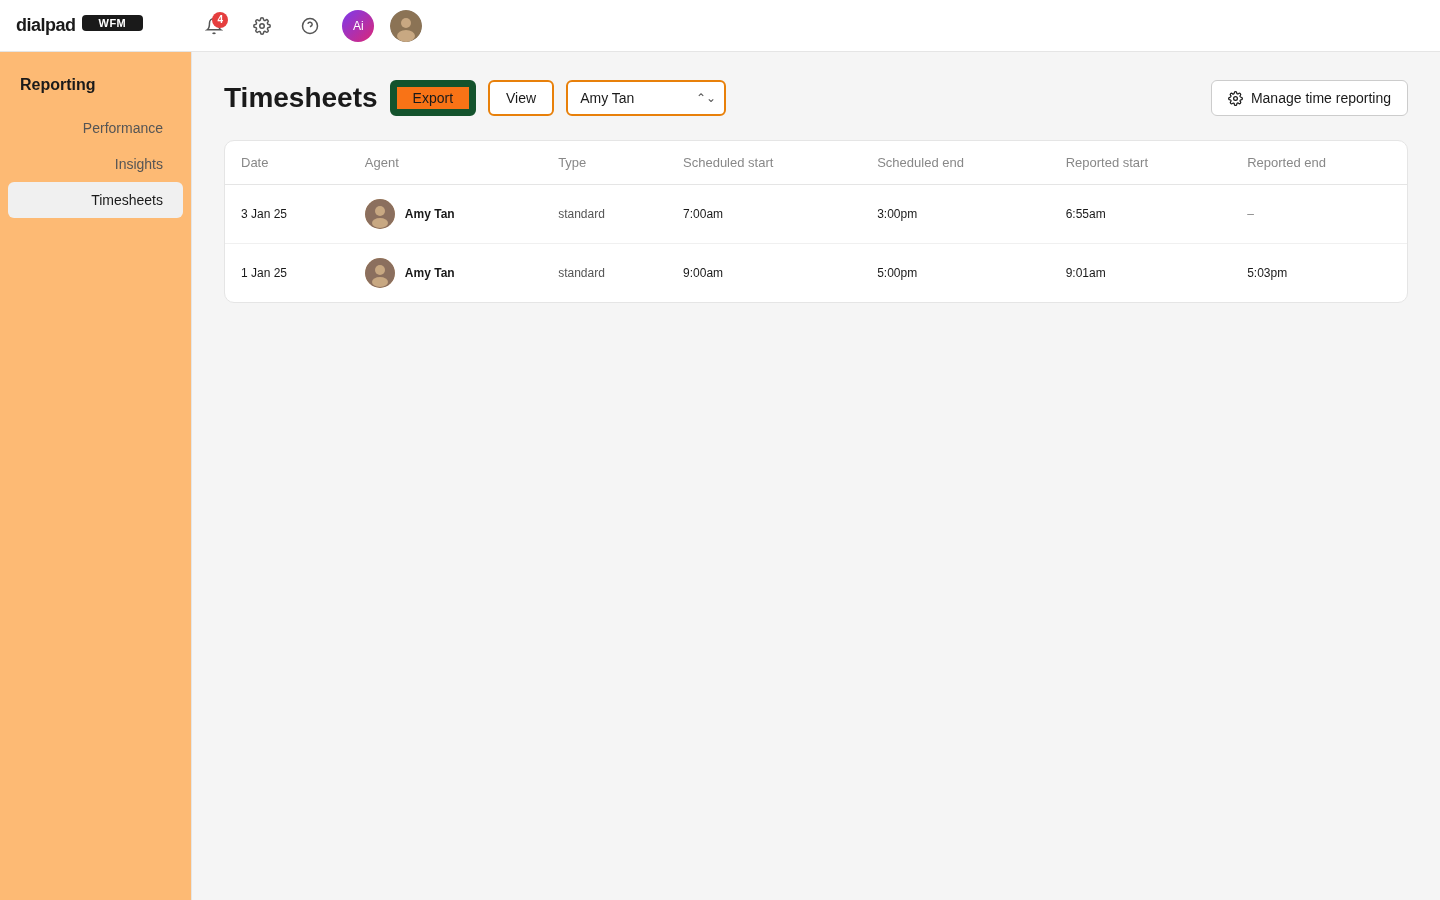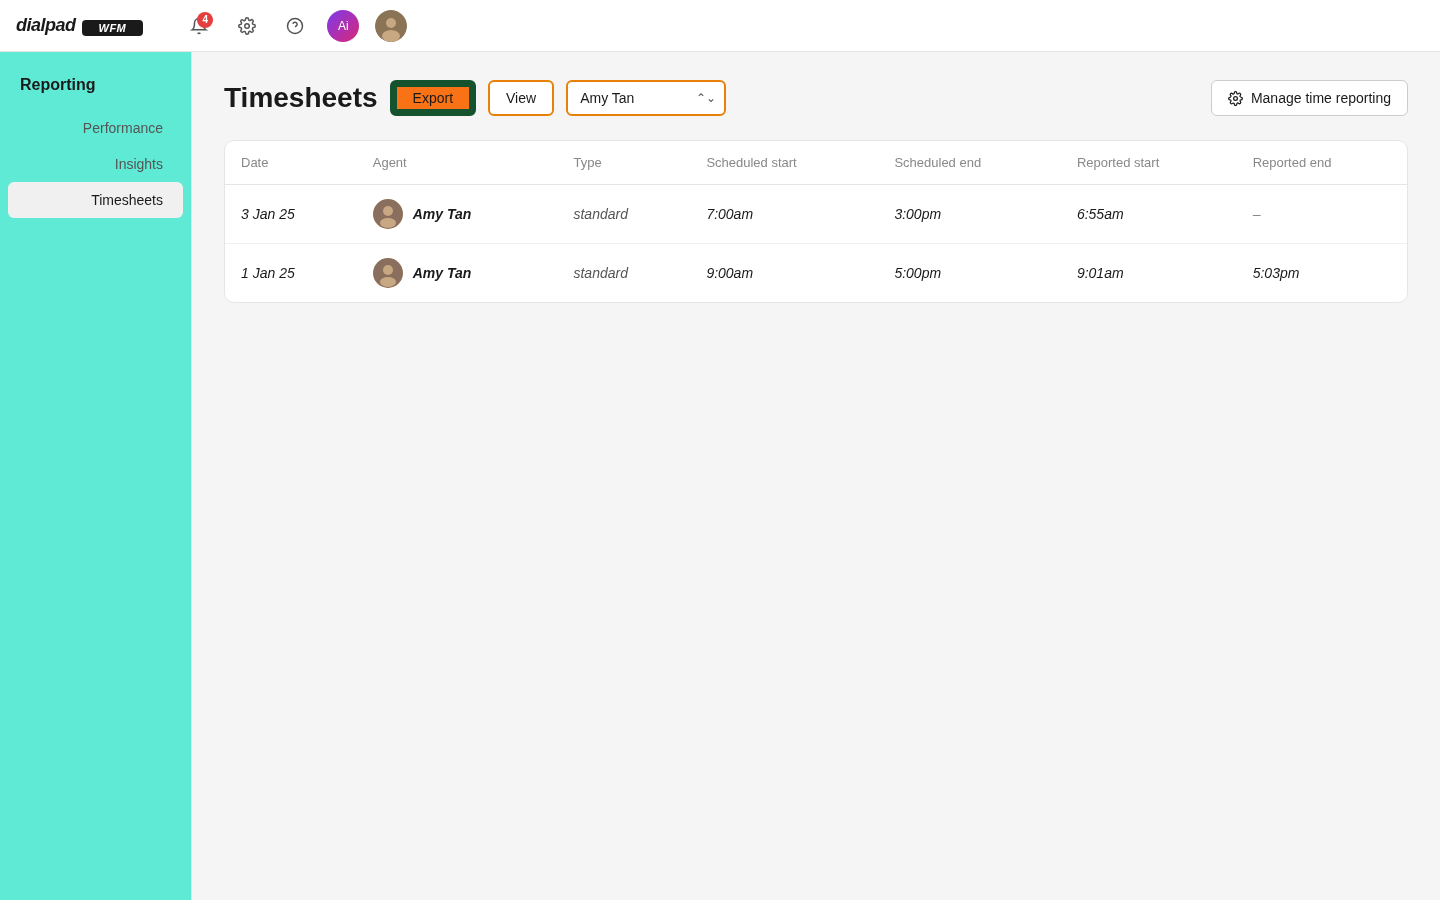--- a/index.html
+++ b/index.html
@@ -12,21 +12,21 @@
       border-bottom: 1px solid #e5e5e5;
       display: flex;
       align-items: center;
       padding: 0 16px;
       gap: 32px;
       position: fixed;
       top: 0; left: 0; right: 0;
       z-index: 100;
     }
     .logo-area {
-      display: flex; align-items: flex-end; gap: 6px; margin-right: 8px; font-style: italic;
+      display: flex; align-items: flex-start; gap: 6px; margin-right: 23px;
     }
     .logo-text {
       font-size: 18px; font-weight: 700; color: #1a1a1a; letter-spacing: -0.5px;
     }
     .wfm-badge {
       background: #1a1a1a; color: #fff; font-size: 11px; font-weight: 700;
       padding: 2px 17px; border-radius: 4px; letter-spacing: 0.5px;
     }
     .nav-links { display: flex; gap: 28px; flex: 1; }
     .nav-link {
@@ -63,21 +63,21 @@
     
     .layout {
       display: flex;
       margin-top: 52px;
       min-height: calc(100vh - 52px);
     }
 
     
     .sidebar {
       width: 192px;
-      background: #5eead4;
+      background: #fdba74;
       border-right: 1px solid #e5e5e5;
       padding: 24px 0;
       flex-shrink: 0;
     }
     .sidebar-section-title {
       font-size: 16px; font-weight: 600; color: #1a1a1a;
       padding: 0 20px 16px;
     }
     .sidebar-item {
       display: flex; align-items: center;
@@ -158,23 +158,22 @@
       text-align: left;
       font-size: 13px; font-weight: 500; color: #888;
       white-space: nowrap;
     }
     tbody tr {
       border-bottom: 1px solid #f0f0f0;
     }
     tbody tr:last-child { border-bottom: none; }
     tbody td {
       padding: 14px 16px;
-      font-size: 14px; color: #1a1a1a;
+      font-size: 12px; color: #1a1a1a;
       vertical-align: middle;
-      font-style: italic;
     }
     .agent-cell {
       display: flex; align-items: center; gap: 10px;
     }
     .agent-avatar {
       width: 30px; height: 30px; border-radius: 50%; overflow: hidden;
       flex-shrink: 0; background: #c8a882;
       display: flex; align-items: center; justify-content: center;
     }
     .agent-name { font-weight: 600; }

